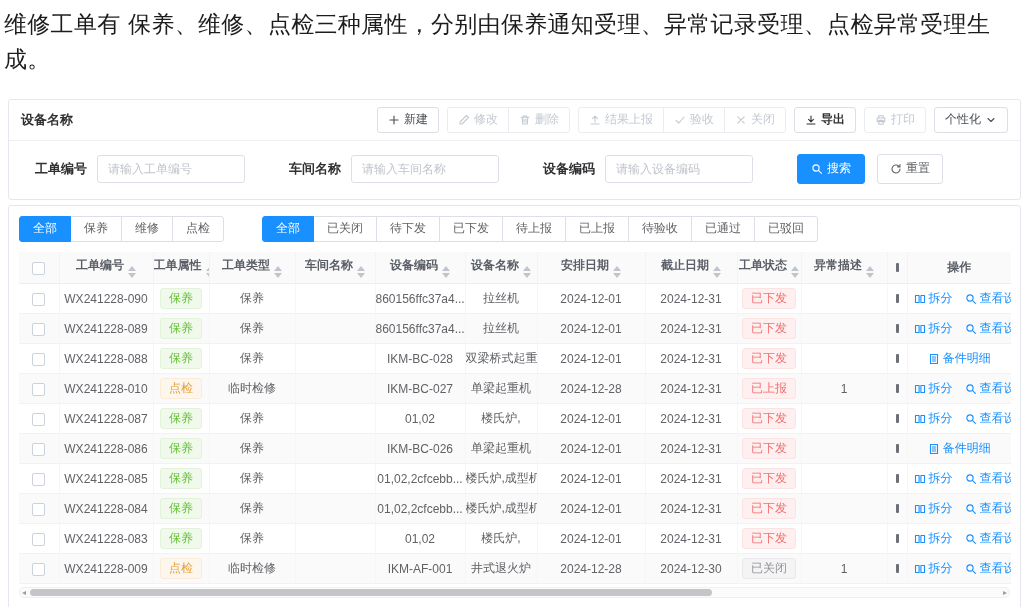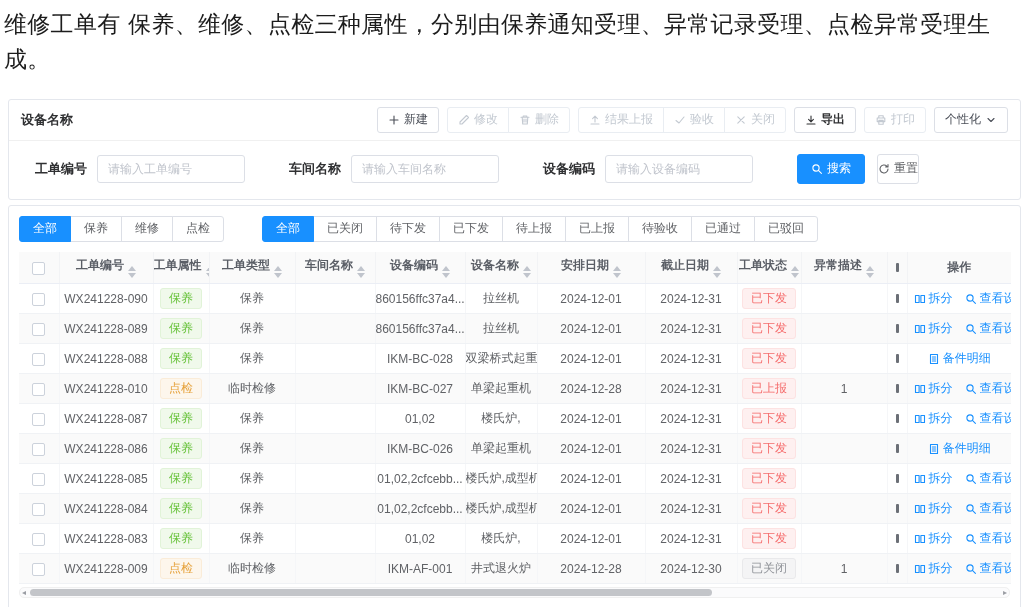--- a/index.html
+++ b/index.html
@@ -17,21 +17,21 @@
   .btn-group .btn{border-radius:0;margin-left:-1px}
   .btn-group .btn:first-child{border-radius:3px 0 0 3px;margin-left:0}
   .btn-group .btn:last-child{border-radius:0 3px 3px 0}
   .ic{width:12px;height:12px;flex:none}
   .filter-row{display:flex;align-items:center;padding:13px 12px 15px 26px;font-size:13px}
   .filter{display:flex;align-items:center;margin-right:44px}
   .filter label{font-weight:bold;color:#303133;margin-right:10px;white-space:nowrap}
   .filter input{width:148px;height:28px;border:1px solid #dcdfe6;border-radius:3px;padding:0 10px;font-size:12px;color:#606266;font-family:inherit;outline:none}
   .filter input::placeholder{color:#c0c4cc}
   .btn.primary{background:#1890ff;border-color:#1890ff;color:#fff;height:30px;padding:0 13px}
-  .btn.reset{height:30px;padding:0 0;color:#606266;margin-left:12px}
+  .btn.reset{height:30px;padding:0 12px;color:#606266;margin-left:12px}
   .table-panel{margin-top:5px;padding:10px 10px 8px}
   .tabs-row{display:flex;gap:38px}
   .tab-group{display:inline-flex}
   .tab{height:26px;padding:0 13px;font-size:12px;border:1px solid #dcdfe6;background:#fff;color:#606266;margin-left:-1px;display:inline-flex;align-items:center;cursor:pointer;font-family:inherit;white-space:nowrap}
   .tab:first-child{border-radius:3px 0 0 3px;margin-left:0}
   .tab:last-child{border-radius:0 3px 3px 0}
   .tab.active{background:#1890ff;border-color:#1890ff;color:#fff;position:relative;z-index:1}
   table{border-collapse:collapse;table-layout:fixed;width:100%;margin-top:10px;font-size:12px}
   th{background:#fafafa;height:32px;font-weight:bold;color:#5a5e66;border-bottom:1px solid #ebeef5;border-right:1px solid #f2f3f5;white-space:nowrap;overflow:hidden;text-align:center}
   td{height:30px;text-align:center;border-bottom:1px solid #f0f2f5;border-right:1px solid #f5f6f8;white-space:nowrap;overflow:hidden;color:#606266}

